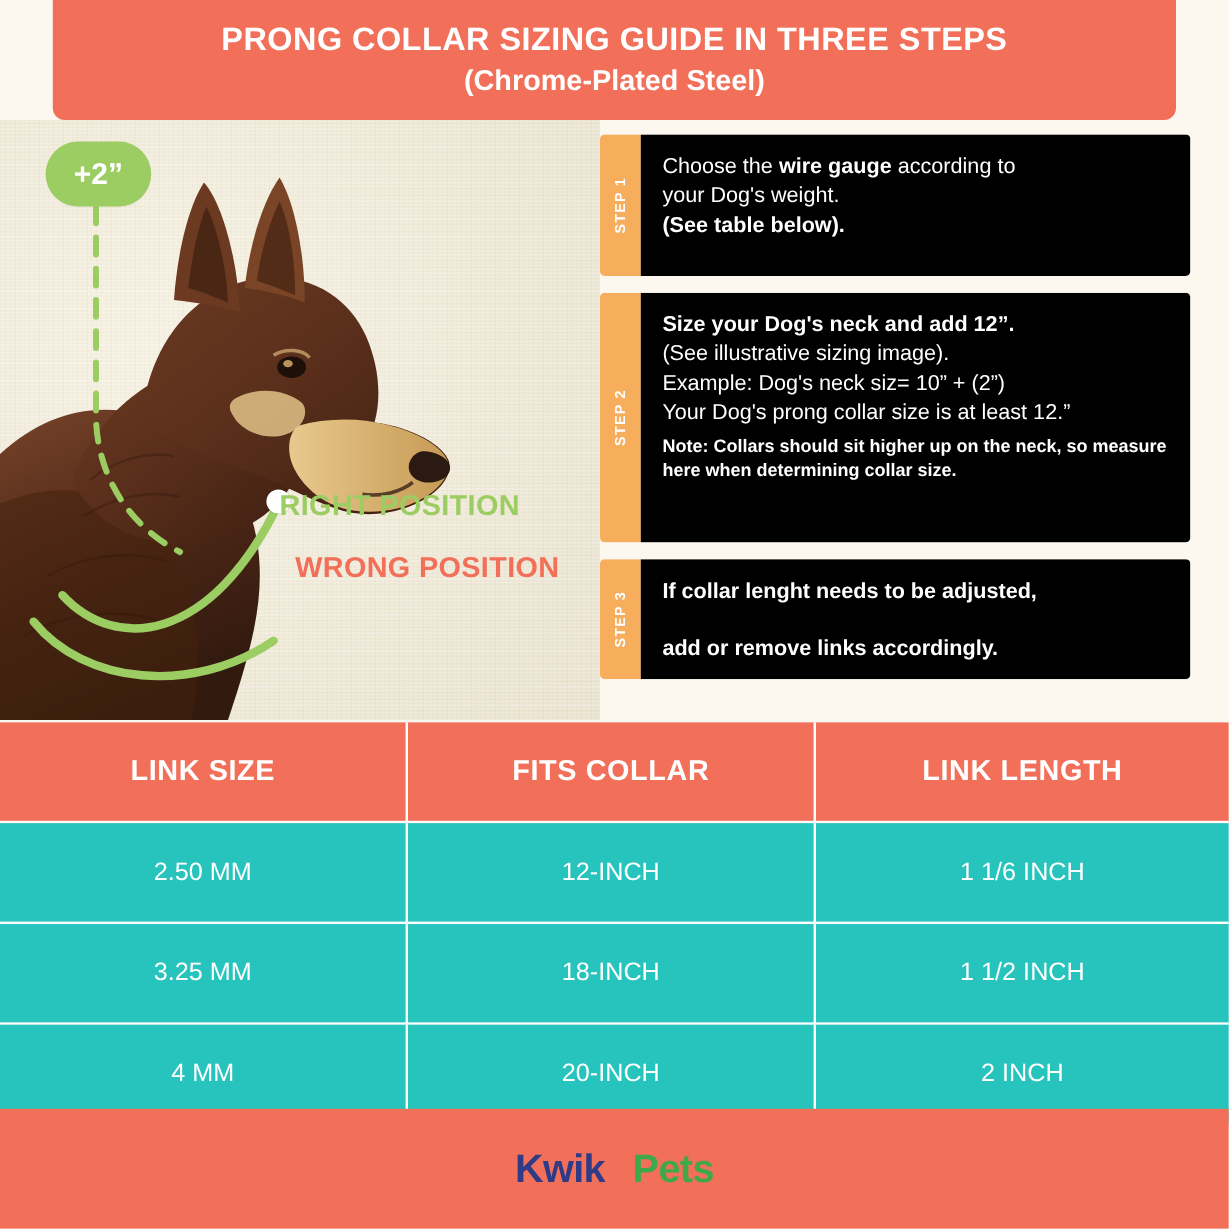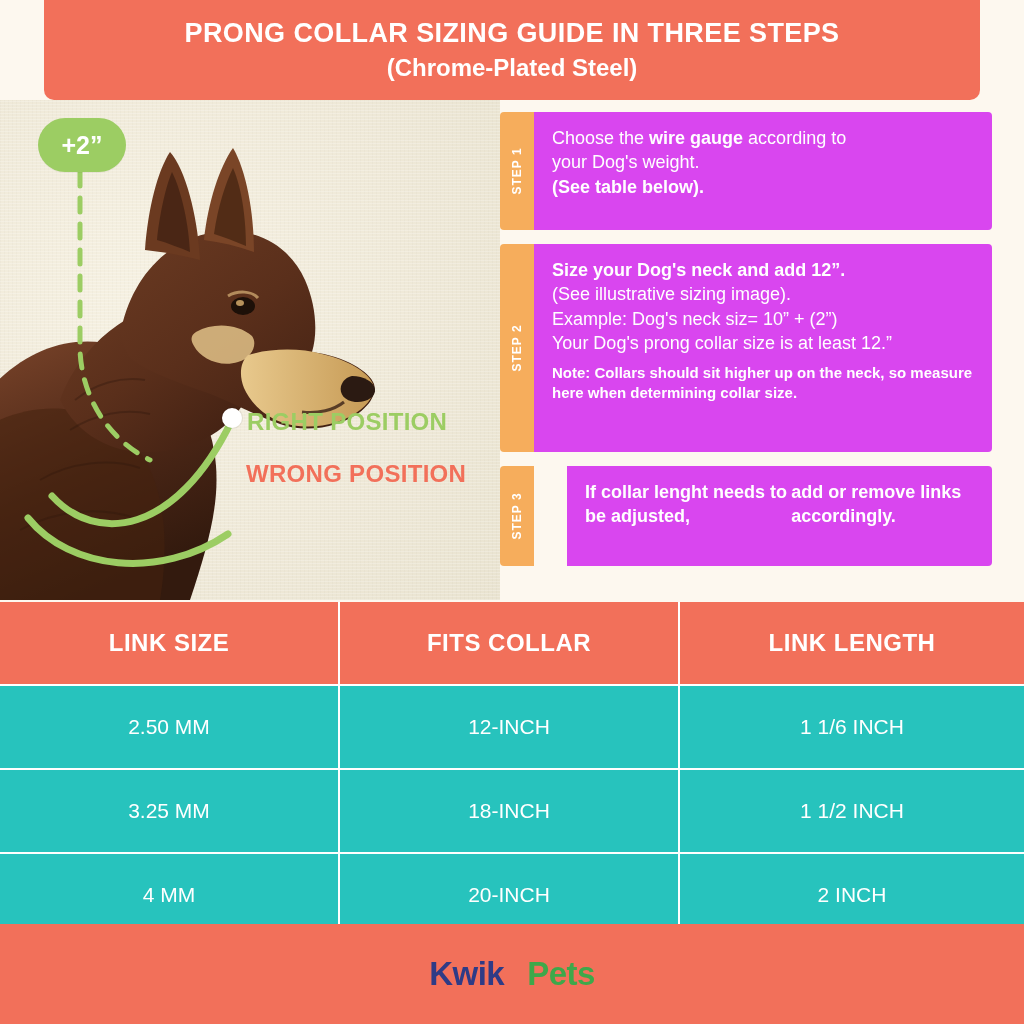--- a/index.html
+++ b/index.html
@@ -92,21 +92,21 @@
     left: 152px;
     top: 18px;
     width: 262px;
     height: 54px;
     font-size: 22px;
     letter-spacing: 0.5px;
   }
 
   .right-pos-label {
     position: absolute;
-    left: 247px;
+    left: 233px;
     top: 308px;
     color: #9ccd63;
     font-size: 24px;
     font-weight: bold;
     letter-spacing: .3px;
   }
   .wrong-pos-label {
     position: absolute;
     left: 246px;
     top: 360px;
@@ -149,41 +149,41 @@
     display: flex;
     align-items: center;
     justify-content: center;
   }
   .step-tab span {
     transform: rotate(-90deg);
     white-space: nowrap;
   }
   .step-body {
     flex: 1;
-    background: #d946ef;
+    background: #000000;
     color: #ffffff;
     padding: 14px 16px 14px 18px;
   }
   .step-body p {
     margin: 0;
     font-size: 18px;
     line-height: 1.35;
   }
   .step-body p.b {
     font-weight: bold;
   }
   .step-body p.note {
     font-size: 15px;
     font-weight: bold;
     margin-top: 8px;
     line-height: 1.3;
   }
   .step1 .step-body { min-height: 90px; }
   .step2 .step-body { min-height: 180px; }
-  .step3 .step-body { min-height: 72px; display:flex; flex-direction:row; justify-content:space-between;margin-left:33px;}
+  .step3 .step-body { min-height: 72px; display:flex; flex-direction:column; justify-content:space-between;}
   .step3 .step-body p { font-weight: bold; }
 
   
   .table {
     position: absolute;
     left: 0;
     top: 602px;
     width: 1024px;
   }
   .trow {

